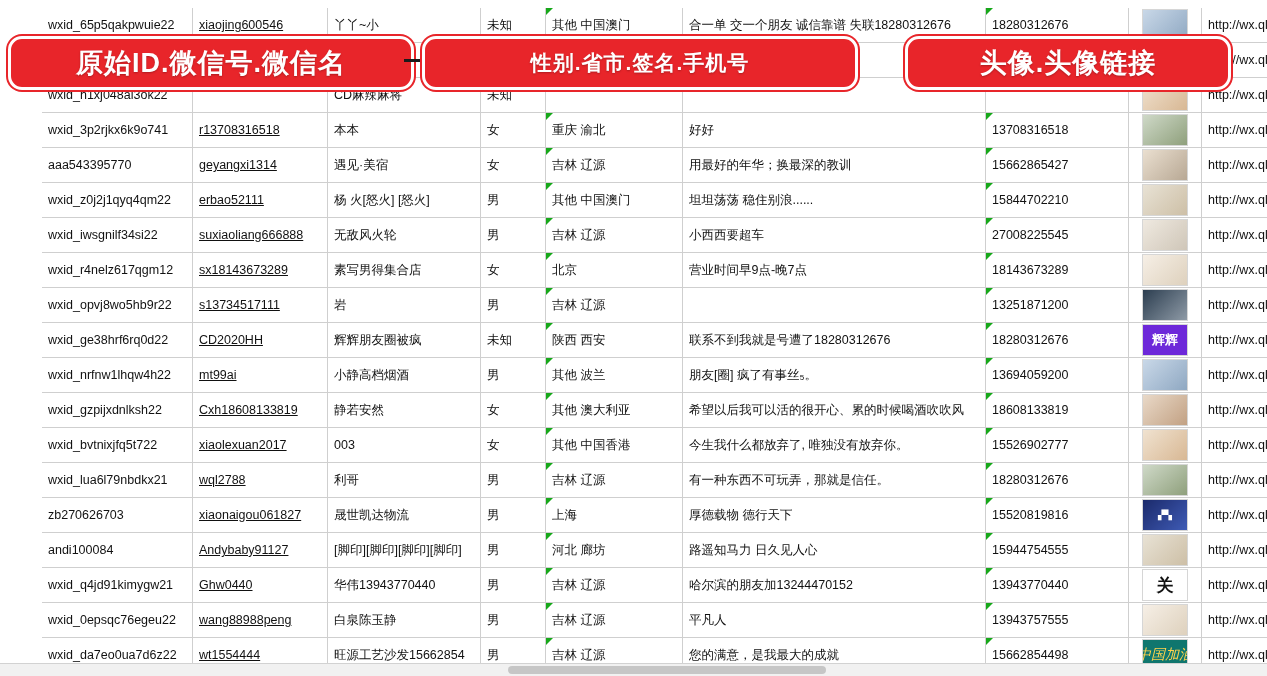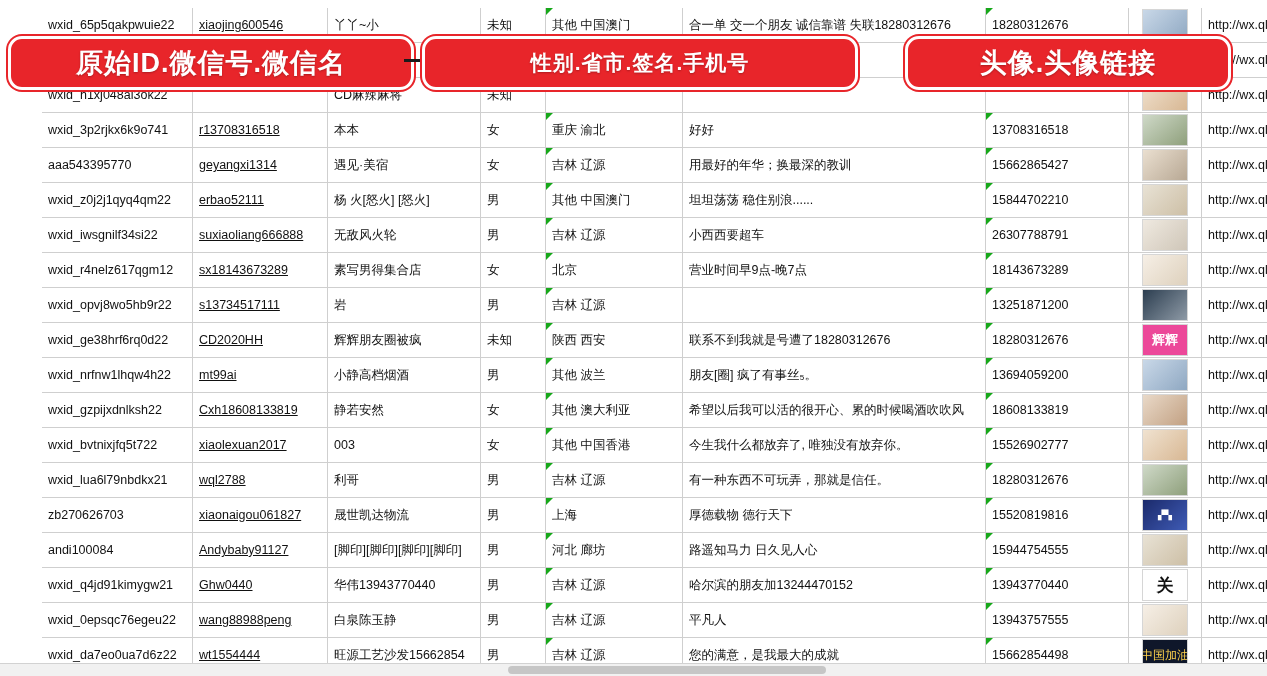--- a/index.html
+++ b/index.html
@@ -61,29 +61,29 @@
     justify-content: center;
     font-size: 13px;
     color: #5a3b1e;
     overflow: hidden;
   }
   .av-a { background: linear-gradient(135deg,#c9d8e8,#8fa8c2); }
   .av-b { background: linear-gradient(135deg,#e9d9c8,#c2a183); }
   .av-c { background: linear-gradient(135deg,#f0e2d0,#d8b894); }
   .av-d { background: linear-gradient(140deg,#cfd9c8,#8fa07c); }
   .av-e { background: linear-gradient(135deg,#eadfd0,#b8a894); }
-  .av-f { background: #ec4899; color:#fff; font-weight:bold; }
+  .av-f { background: #6d28d9; color:#fff; font-weight:bold; }
   .av-g { background: linear-gradient(135deg,#2c3e50,#8e9aa6); color:#fff; }
   .av-h { background: linear-gradient(135deg,#ffffff,#d0d0d0); color:#333; }
   .av-i { background: linear-gradient(135deg,#1b2a6b,#3f5bb5); color:#fff; font-size:9px;}
   .av-j { background: linear-gradient(135deg,#e8e2d5,#cdbfa6); }
   .av-k { background: linear-gradient(135deg,#efe9e0,#cfc6b8); }
   .av-l { background: #ffffff; color:#111; font-weight:bold; font-size:17px;}
   .av-m { background: linear-gradient(135deg,#f6efe6,#ded1bd); }
-  .av-n { background: #0f172a; color:#ffd34d; font-size:12px; }
+  .av-n { background: #0f766e; color:#ffd34d; font-size:14px;font-style:italic; }
 
   
   .errmark {
     position: relative;
   }
   .errmark::before {
     content: "";
     position: absolute;
     top: 0; left: 0;
     border-top: 7px solid #17a81a;
@@ -242,21 +242,21 @@
           </td>
           <td class="c-link">http://wx.qlogo.cn/mmhead</td>
         </tr>
         <tr>
           <td class="c-origid">wxid_iwsgnilf34si22</td>
           <td class="c-wxid">suxiaoliang666888</td>
           <td class="c-name">无敌风火轮</td>
           <td class="c-gender">男</td>
           <td class="c-region errmark">吉林 辽源</td>
           <td class="c-sign">小西西要超车</td>
-          <td class="c-phone errmark">26307788791</td>
+          <td class="c-phone errmark">27008225545</td>
           <td class="c-avatar">
             <div class="avatar-box av-k"></div>
           </td>
           <td class="c-link">http://wx.qlogo.cn/mmhead</td>
         </tr>
         <tr>
           <td class="c-origid">wxid_r4nelz617qgm12</td>
           <td class="c-wxid">sx18143673289</td>
           <td class="c-name">素写男得集合店</td>
           <td class="c-gender">女</td>

